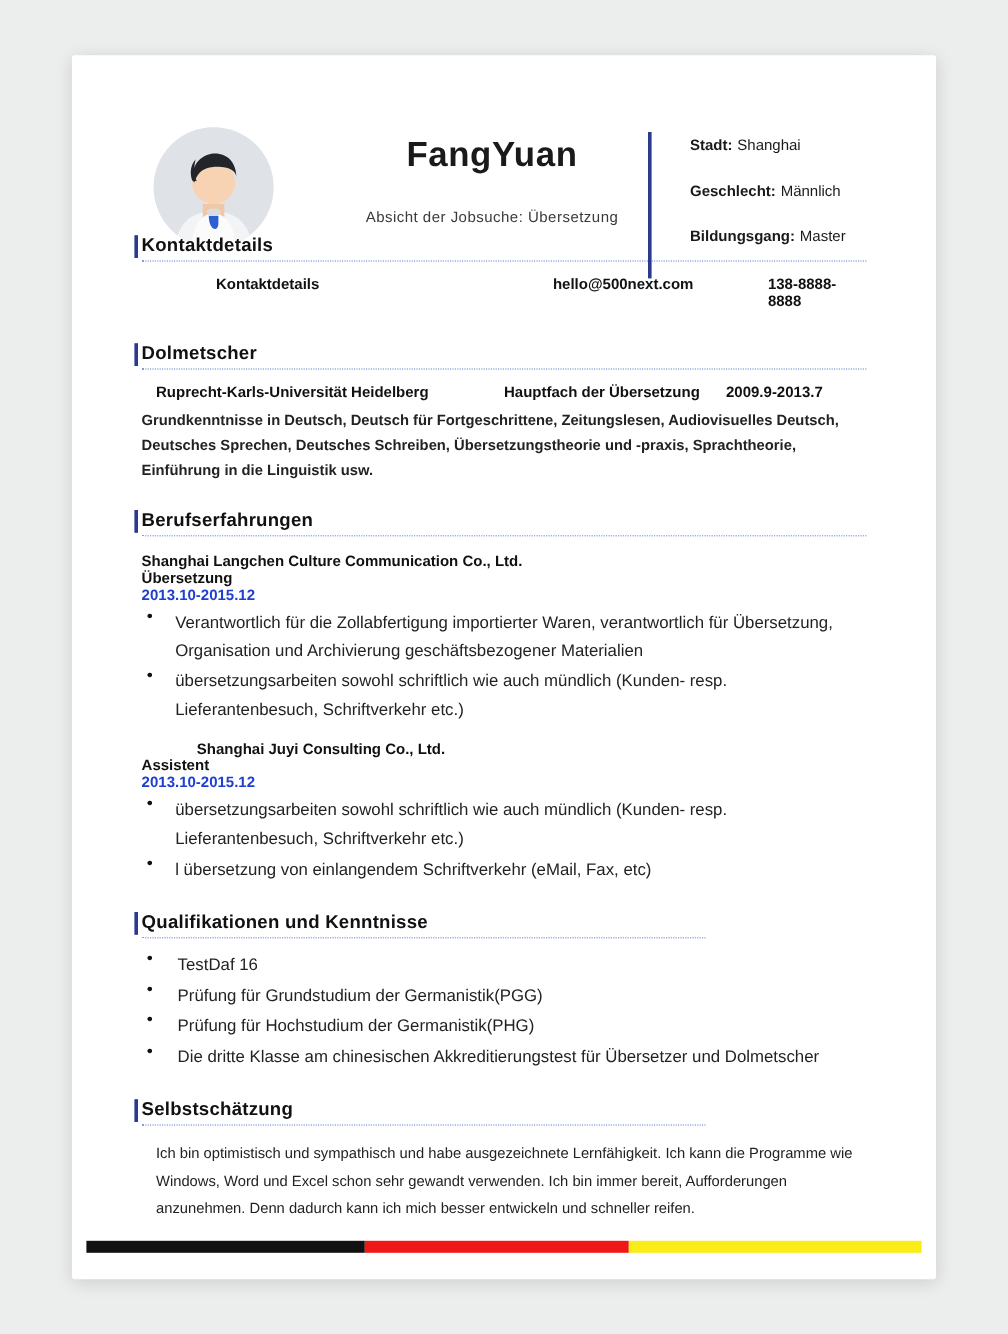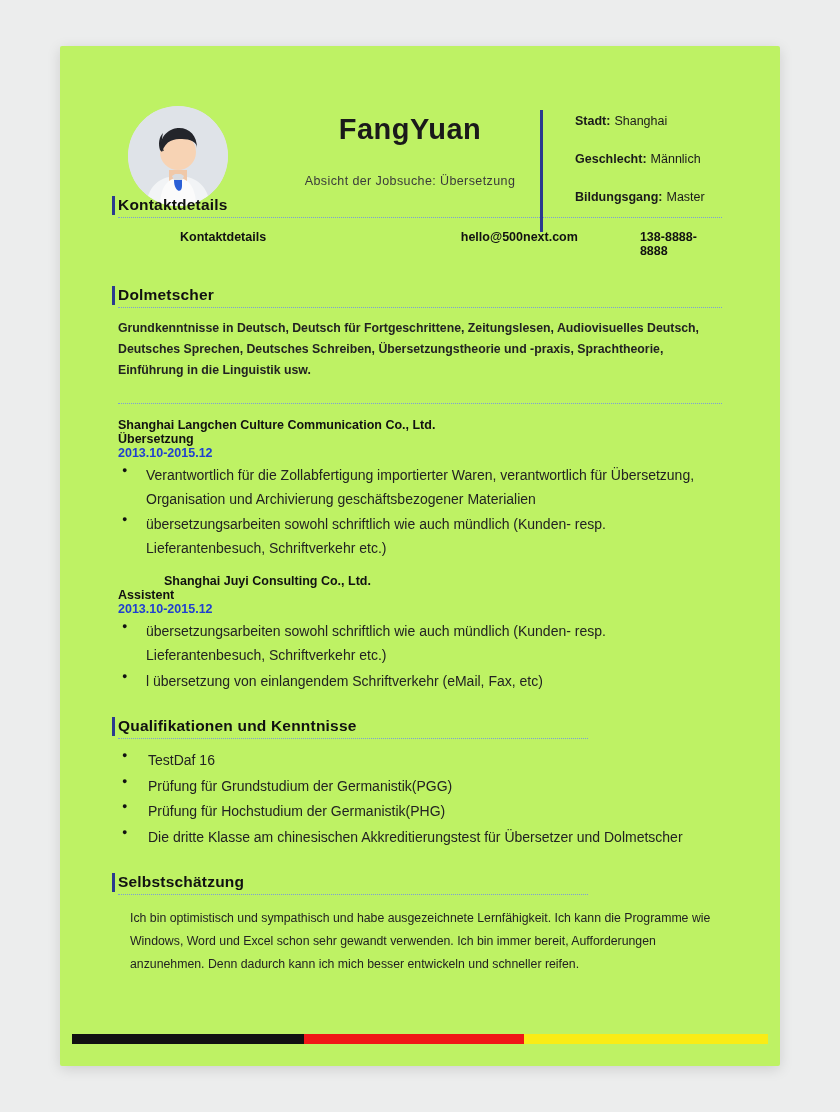--- a/index.html
+++ b/index.html
@@ -12,21 +12,21 @@
     background: #eceded;
     font-family: "Liberation Sans", sans-serif;
     -webkit-font-smoothing: antialiased;
   }
   .page {
     position: absolute;
     left: 60px;
     top: 46px;
     width: 720px;
     height: 1020px;
-    background: #bef264;
+    background: #ffffff;
     box-shadow: 0 3px 14px rgba(0,0,0,0.13);
     border-radius: 2px;
     box-sizing: border-box;
   }
 
   
   .header {
     position: relative;
     height: 150px;
     padding-top: 62px;
@@ -261,26 +261,35 @@
   </div>
 
   <div class="sec-gap"></div>
 
   <div class="section">
     <div class="sec-head">
       <span class="bar"></span>
       <div class="sec-title">Dolmetscher</div>
     </div>
     <div class="dotline"></div>
+    <div class="three-col">
+      <div class="c1">Ruprecht-Karls-Universität Heidelberg</div>
+      <div class="c2">Hauptfach der Übersetzung</div>
+      <div class="c3">2009.9-2013.7</div>
+    </div>
     <div class="body-text">Grundkenntnisse in Deutsch, Deutsch für Fortgeschrittene, Zeitungslesen, Audiovisuelles Deutsch, Deutsches Sprechen, Deutsches Schreiben, Übersetzungstheorie und -praxis, Sprachtheorie, Einführung in die Linguistik usw.</div>
   </div>
 
   <div class="sec-gap"></div>
 
   <div class="section">
+    <div class="sec-head">
+      <span class="bar"></span>
+      <div class="sec-title">Berufserfahrungen</div>
+    </div>
     <div class="dotline"></div>
 
     <div>
       <div class="job-head">
         <div class="t1">Shanghai Langchen Culture Communication Co., Ltd.</div>
         <div class="t2">Übersetzung</div>
         <div class="t3">2013.10-2015.12</div>
       </div>
       <ul class="bullets">
         <li>Verantwortlich für die Zollabfertigung importierter Waren, verantwortlich für Übersetzung, Organisation und Archivierung geschäftsbezogener Materialien</li>

